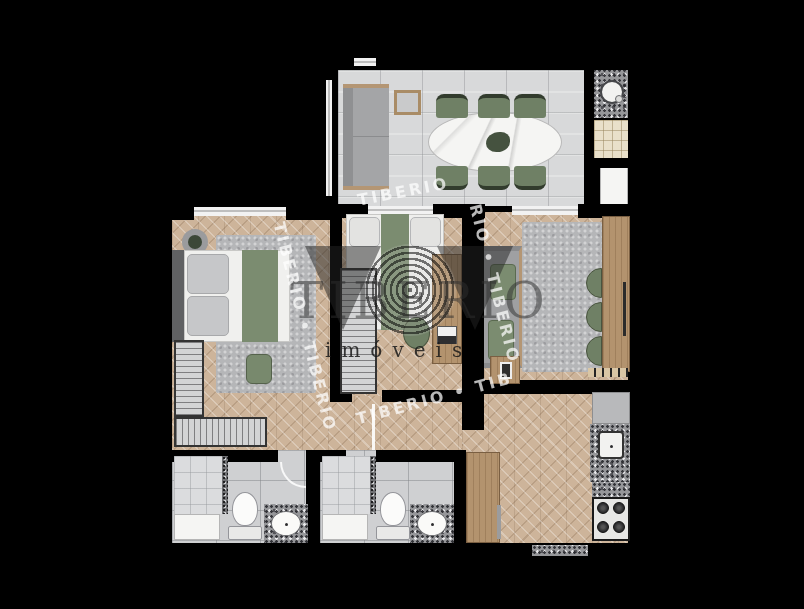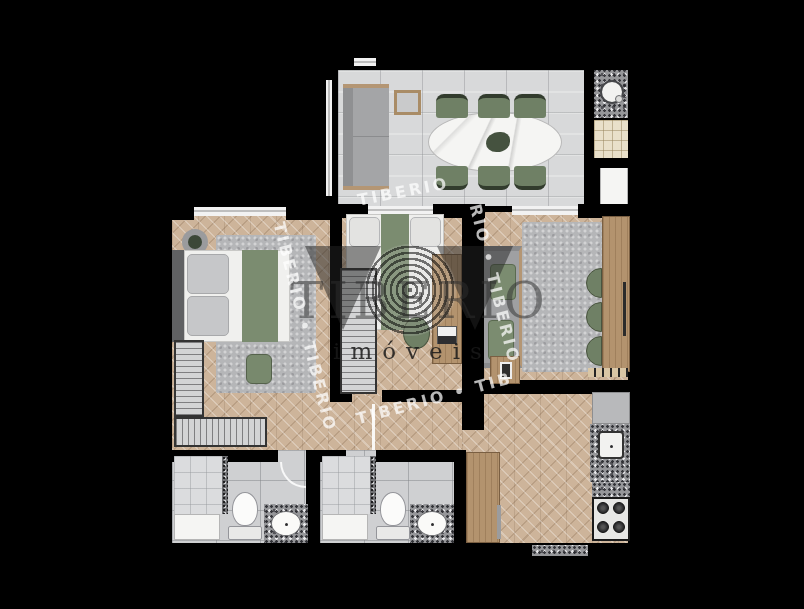--- a/index.html
+++ b/index.html
@@ -73,22 +73,22 @@
     border-bottom:2px solid rgba(255,255,255,.85);border-bottom-left-radius:100%;box-sizing:border-box;}
   
   .diag{position:absolute;color:var(--watermark_white);font-size:16px;font-weight:bold;
     letter-spacing:3px;white-space:nowrap;transform-origin:0 0;}
   .tri{position:absolute;background:rgba(35,35,35,.5);-webkit-clip-path:polygon(0 0,100% 0,50% 100%);
     clip-path:polygon(0 0,100% 0,50% 100%);}
   #wm-circle{position:absolute;border-radius:50%;opacity:.8;
     background:repeating-radial-gradient(circle,rgba(25,25,25,.75) 0 2.5px,rgba(205,205,205,.22) 2.5px 6px);}
   #wm-brand{position:absolute;font-family:"DejaVu Serif",serif;font-size:50px;
     color:var(--watermark_dark);letter-spacing:5px;white-space:nowrap;text-align:center;}
-  #wm-tagline{position:absolute;font-family:"DejaVu Serif",serif;font-size:23px;
-    color:rgba(25,25,25,.85);letter-spacing:10px;white-space:nowrap;text-align:center;}
+  #wm-tagline{position:absolute;font-family:"DejaVu Serif",serif;font-size:20px;
+    color:rgba(25,25,25,.85);letter-spacing:10px;white-space:nowrap;}
   .burner{position:absolute;width:12px;height:12px;border-radius:50%;border:1px solid #0e0e0e;
     background:radial-gradient(circle,#555 20%,#2e2e30 60%);box-sizing:border-box;}
 </style>
 </head>
 <body>
 
 <div id="stage">
 
   <div class="abs tiles" style="left:338px;top:70px;width:250px;height:136px;"></div>
   <div class="abs wood" style="left:172px;top:215px;width:158px;height:235px;"></div>

